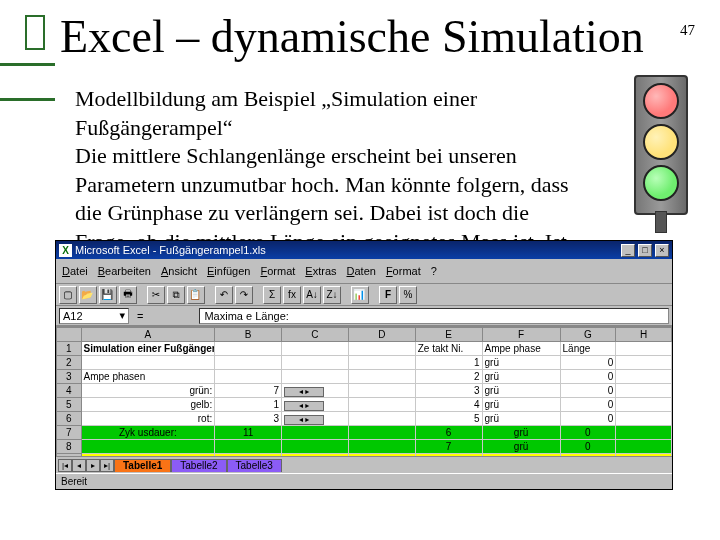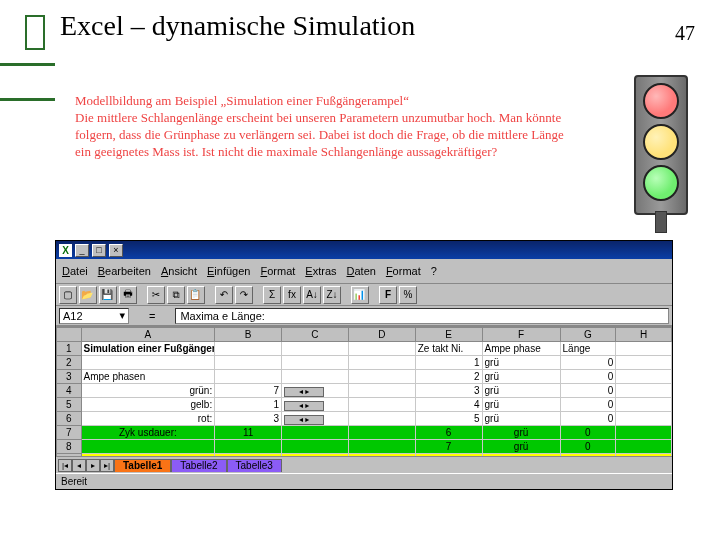--- a/index.html
+++ b/index.html
@@ -22,36 +22,35 @@
     position: absolute;
     left: 0;
     height: 3px;
     background: #2a6e2a;
   }
   .sidebar-line1 { top: 63px; width: 55px; }
   .sidebar-line2 { top: 98px; width: 55px; }
   .title {
     position: absolute;
     left: 60px; top: 10px;
-    font-size: 28px;
+    font-size: 46px;
     color: #000;
   }
   .page-num {
     position: absolute;
     right: 25px; top: 22px;
-    font-size: 20px;
+    font-size: 15px;
   }
   .body-text {
     position: absolute;
     left: 75px; top: 85px;
     width: 505px;
-    font-size: 13px;
+    font-size: 22px;
     line-height: 1.3;
-    color: #ef4444;
-    margin-top: 8px;
+    color: #000000;
   }
   .traffic-light {
     position: absolute;
     right: 32px; top: 75px;
     width: 54px; height: 140px;
     background: linear-gradient(90deg,#777,#9a9a9a,#6a6a6a);
     border: 2px solid #333;
     border-radius: 4px;
     padding: 6px 0 0 0;
     display: flex;
@@ -141,37 +140,37 @@
     border: 1px solid #fff;
     border-right-color:#666; border-bottom-color:#666;
     font-size: 10px;
     display:inline-flex; align-items:center; justify-content:center;
   }
   .tgap { width: 6px; }
   .formula-bar {
     background:#c0c0c0;
     height: 20px;
     display:flex; align-items:center;
-    gap: 20px;
+    gap: 8px;
     padding: 0 3px;
     border-bottom: 1px solid #888;
   }
   .namebox {
     width: 70px; height: 16px;
     background:#fff;
     border: 1px inset #888;
     padding: 0 3px;
     display:flex; align-items:center; justify-content:space-between;
   }
   .fx-input {
     flex: 1; height: 16px;
     background:#fff;
     border: 1px inset #888;
     padding: 0 4px;
-    display:flex; align-items:center;
+    display:flex; align-items:center;margin-left:48px;
   }
   .grid-wrap {
     flex: 1;
     background:#fff;
     overflow: hidden;
     position: relative;
     border-top: 1px solid #888;
   }
   table.grid {
     border-collapse: collapse;
@@ -257,20 +256,23 @@
 
 <div class="traffic-light">
   <div class="light red"></div>
   <div class="light yellow"></div>
   <div class="light green"></div>
 </div>
 
 <div class="excel">
   <div class="excel-titlebar">
     <span class="app-icon">X</span>
+    <span class="ttl">
+      <span>Microsoft Excel</span> - <span>Fußgängerampel1.xls</span>
+    </span>
     <span class="win-btn">_</span>
     <span class="win-btn">□</span>
     <span class="win-btn">×</span>
   </div>
 
   <div class="menubar">
     <span>Datei</span>
     <span>Bearbeiten</span>
     <span>Ansicht</span>
     <span>Einfügen</span>

